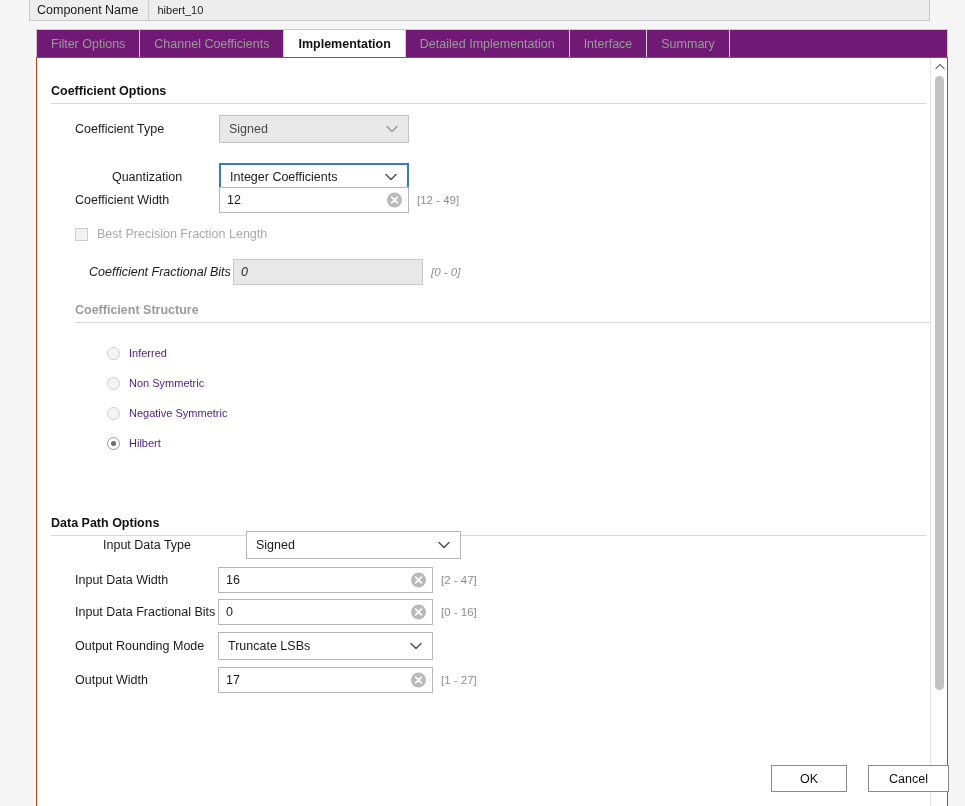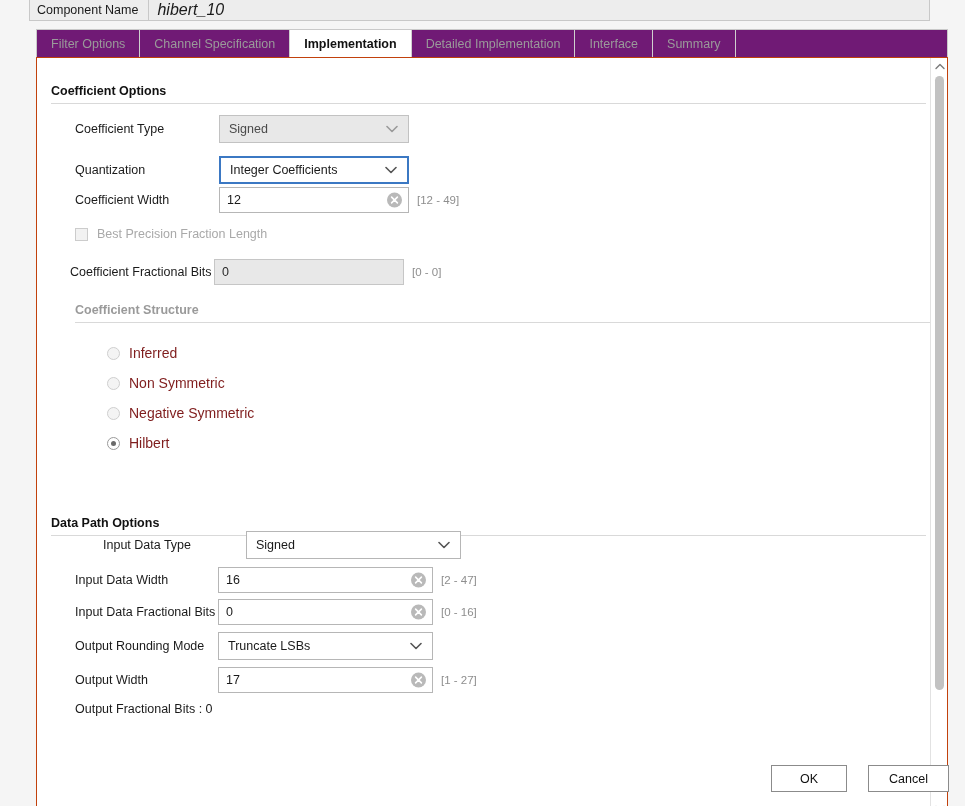--- a/index.html
+++ b/index.html
@@ -40,23 +40,22 @@
   }
   .component-value-box {
     flex: 1;
     align-self: stretch;
     background: #ededed;
     border-left: 1px solid #c8c8c8;
     display: flex;
     align-items: center;
     padding-left: 8px;
     box-sizing: border-box;
-    font-size: 16px;
-    color: #1a1a1a;
-    font-style: italic;
+    font-size: 11px;
+    color: #1a1a1a;
   }
 
   
   .tabstrip {
     position: absolute;
     left: 36px;
     top: 29px;
     width: 912px;
     height: 29px;
     background: #701a75;
@@ -273,22 +272,22 @@
   }
   .radio.checked::after {
     content: "";
     position: absolute;
     left: 3px; top: 3px;
     width: 5px; height: 5px;
     border-radius: 50%;
     background: #6b6b6b;
   }
   .radio-label {
-    font-size: 14px;
-    color: #7f1d1d;
+    font-size: 11px;
+    color: #4c1d95;
   }
 
   .static-text {
     font-size: 12.5px;
     color: #1a1a1a;
     white-space: nowrap;
   }
 
   
   .footer {
@@ -317,21 +316,21 @@
 </head>
 <body>
 
 <div class="component-bar">
   <div class="component-label">Component Name</div>
   <div class="component-value-box">hibert_10</div>
 </div>
 
 <div class="tabstrip">
   <div class="tab">Filter Options</div>
-  <div class="tab">Channel Specification</div>
+  <div class="tab">Channel Coefficients</div>
   <div class="tab active">Implementation</div>
   <div class="tab">Detailed Implementation</div>
   <div class="tab">Interface</div>
   <div class="tab">Summary</div>
 </div>
 
 <div class="panel">
   <div class="panel-inner">
 
     <div class="section" style="left:14px; top:26px; width:875px;">
@@ -344,21 +343,21 @@
       <div class="select disabled" style="width:190px;">
         <span>Signed</span>
         <span class="chev">
           <svg width="12" height="8" viewBox="0 0 12 8">
               <path d="M1 1.5 L6 6.5 L11 1.5" fill="none" stroke="#9a9a9a" stroke-width="1.6" stroke-linecap="round" stroke-linejoin="round"></path>
             </svg>
         </span>
       </div>
     </div>
 
-    <div class="row" style="left:38px; top:98px;">
+    <div class="row" style="left:38px; top:105px;text-align:center;">
       <div class="field-label" style="width:144px;">Quantization</div>
       <div class="select focused" style="width:190px;">
         <span>Integer Coefficients</span>
         <span class="chev">
           <svg width="12" height="8" viewBox="0 0 12 8">
               <path d="M1 1.5 L6 6.5 L11 1.5" fill="none" stroke="#555555" stroke-width="1.6" stroke-linecap="round" stroke-linejoin="round"></path>
             </svg>
         </span>
       </div>
     </div>
@@ -376,21 +375,21 @@
       <div class="range-hint">[12 - 49]</div>
     </div>
 
     <div class="row" style="left:38px; top:162px;">
       <div class="checkbox-row">
         <span class="checkbox"></span>
         <span class="field-label disabled">Best Precision Fraction Length</span>
       </div>
     </div>
 
-    <div class="row" style="left:33px; top:200px;">
+    <div class="row" style="left:52px; top:200px;font-style:italic;">
       <div class="field-label" style="width:144px;">Coefficient Fractional Bits</div>
       <div class="textbox disabled" style="width:190px;">
         <span>0</span>
       </div>
       <div class="range-hint">[0 - 0]</div>
     </div>
 
     <div class="section" style="left:38px; top:245px; width:858px;">
       <div class="section-title sub">Coefficient Structure</div>
       <div class="section-rule"></div>
@@ -482,23 +481,20 @@
         <span>17</span>
         <span class="clear-btn">
           <svg width="9" height="9" viewBox="0 0 9 9">
               <path d="M1.6 1.6 L7.4 7.4 M7.4 1.6 L1.6 7.4" stroke="#ffffff" stroke-width="1.6" stroke-linecap="round"></path>
             </svg>
         </span>
       </div>
       <div class="range-hint">[1 - 27]</div>
     </div>
 
-    <div class="row" style="left:38px; top:637px;">
-      <div class="static-text">Output Fractional Bits : 0</div>
-    </div>
 
   </div>
 
   <div class="scrollbar">
     <div class="sb-arrow up">
       <svg width="10" height="7" viewBox="0 0 10 7">
           <path d="M1 5.5 L5 1.5 L9 5.5" fill="none" stroke="#7a7a7a" stroke-width="1.4" stroke-linecap="round" stroke-linejoin="round"></path>
         </svg>
     </div>
     <div class="sb-track">

